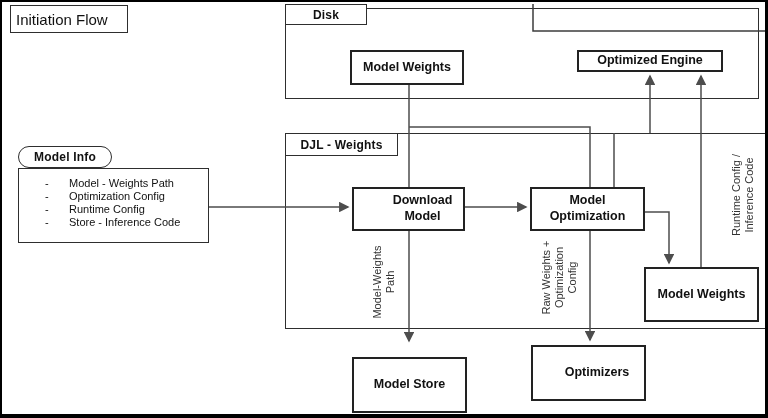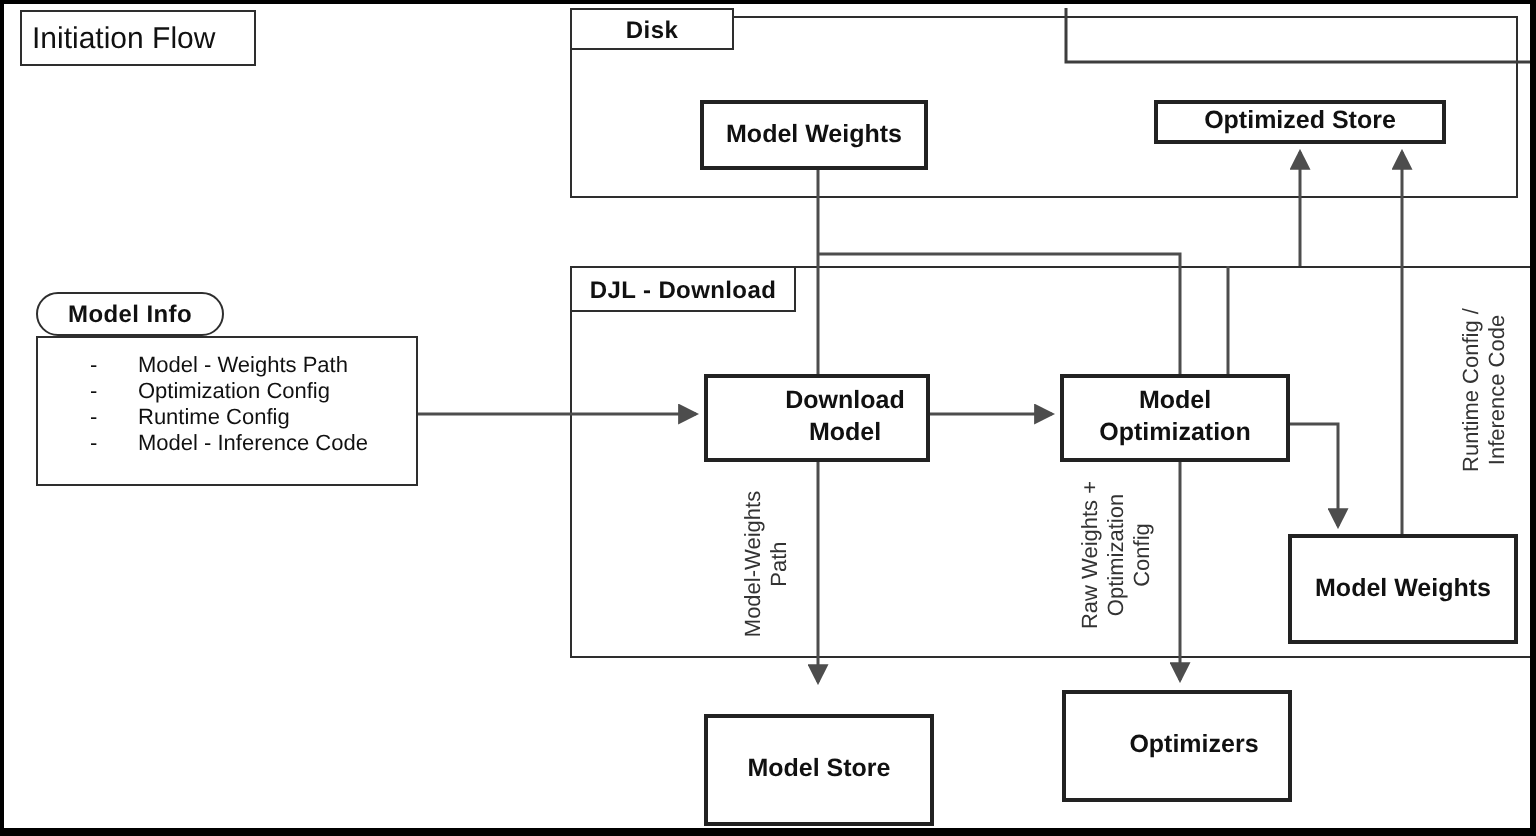--- a/index.html
+++ b/index.html
@@ -79,50 +79,50 @@
   </svg>
 
   <div class="titlebox">
     <span>Initiation Flow</span>
   </div>
 
   <div class="tab" style="left:283px;top:2px;width:82px;height:21px;">
     <span>Disk</span>
   </div>
   <div class="tab" style="left:283px;top:131px;width:113px;height:23px;">
-    <span>DJL - Download</span>
+    <span>DJL - Weights</span>
   </div>
   <div class="tab" style="left:16px;top:144px;width:94px;height:22px;border-radius:11px;">
     <span>Model Info</span>
   </div>
 
   <div class="infobox">
     <div class="mi-row">
       <span class="mi-dash">-</span>
       <span>Model - Weights Path</span>
     </div>
     <div class="mi-row">
       <span class="mi-dash">-</span>
       <span>Optimization Config</span>
     </div>
     <div class="mi-row">
       <span class="mi-dash">-</span>
       <span>Runtime Config</span>
     </div>
     <div class="mi-row">
       <span class="mi-dash">-</span>
-      <span>Model - Inference Code</span>
+      <span>Store - Inference Code</span>
     </div>
   </div>
 
   <div class="node" style="left:348px;top:48px;width:114px;height:35px;">
     <span>Model Weights</span>
   </div>
   <div class="node" style="left:575px;top:48px;width:146px;height:22px;">
-    <span>Optimized Store</span>
+    <span>Optimized Engine</span>
   </div>
   <div class="node" style="left:350px;top:185px;width:113px;height:44px;padding-left:28px;">
     <span>Download
 Model</span>
   </div>
   <div class="node" style="left:528px;top:185px;width:115px;height:44px;">
     <span>Model
 Optimization</span>
   </div>
   <div class="node" style="left:642px;top:265px;width:115px;height:55px;">

